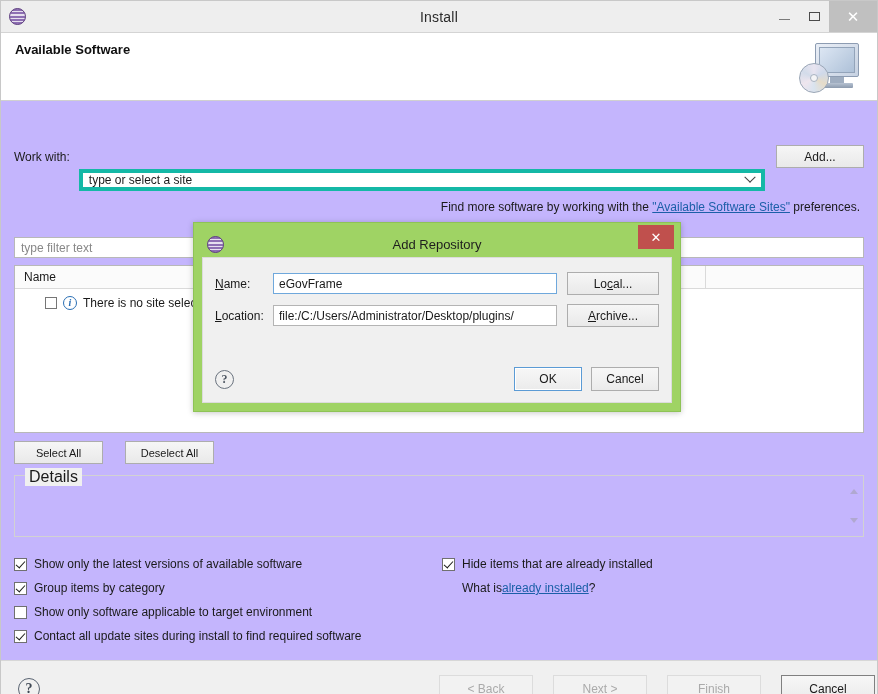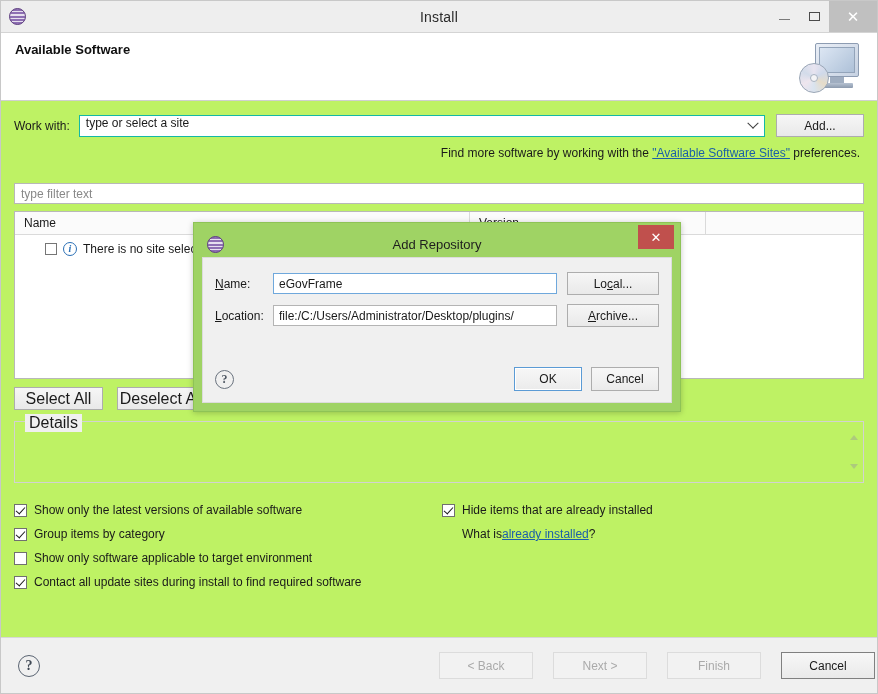--- a/index.html
+++ b/index.html
@@ -176,47 +176,48 @@
     margin: -4px 0 0 -4px;
     border-radius: 50%;
     background: #f4f4f6;
     border: 1px solid #a8b2c0;
     box-sizing: border-box;
   }
 
   
   #content {
     flex: 1;
-    background: #bef264;
-    position: relative;
-    padding: 0 13px;
+    background: #c4b5fd;
+    position: relative;
+    padding: 8px 13px;
     box-sizing: border-box;
   }
 
   
   #workwith-row {
     display: flex;
     align-items: center;
     margin-top: 13px;
   }
   #workwith-label {
     font-size: 12px;
     color: #1a1a1a;
     margin-right: 9px;
     white-space: nowrap;
   }
   #workwith-combo {
     flex: 1;
     height: 22px;
     background: #ffffff;
-    border: 1px solid #14b8a6;
+    border: 4px solid #14b8a6;
     box-sizing: border-box;
     display: flex;
     align-items: flex-start;
     position: relative;
+    margin-top: 47px;
   }
   #workwith-value {
     padding-left: 6px;
     font-size: 12px;
     color: #1a1a1a;
   }
   #combo-arrow {
     position: absolute;
     right: 7px; top: 0; bottom: 0;
     display: flex;
@@ -340,26 +341,26 @@
   #select-row {
     display: flex;
     margin-top: 8px;
   }
   .sel-button {
     width: 89px;
     height: 23px;
     background: linear-gradient(180deg,#f6f6f6,#e9e9e9);
     border: 1px solid #adadad;
     box-sizing: border-box;
-    font-size: 16px;
-    color: #1a1a1a;
-    display: flex;
-    align-items: center;
-    justify-content: center;
-    margin-right: 14px;
+    font-size: 11px;
+    color: #1a1a1a;
+    display: flex;
+    align-items: center;
+    justify-content: center;
+    margin-right: 22px;
   }
 
   
   #details-group {
     margin-top: 11px;
     height: 62px;
     border: 1px solid #d2d2d2;
     position: relative;
     box-sizing: border-box;
   }

